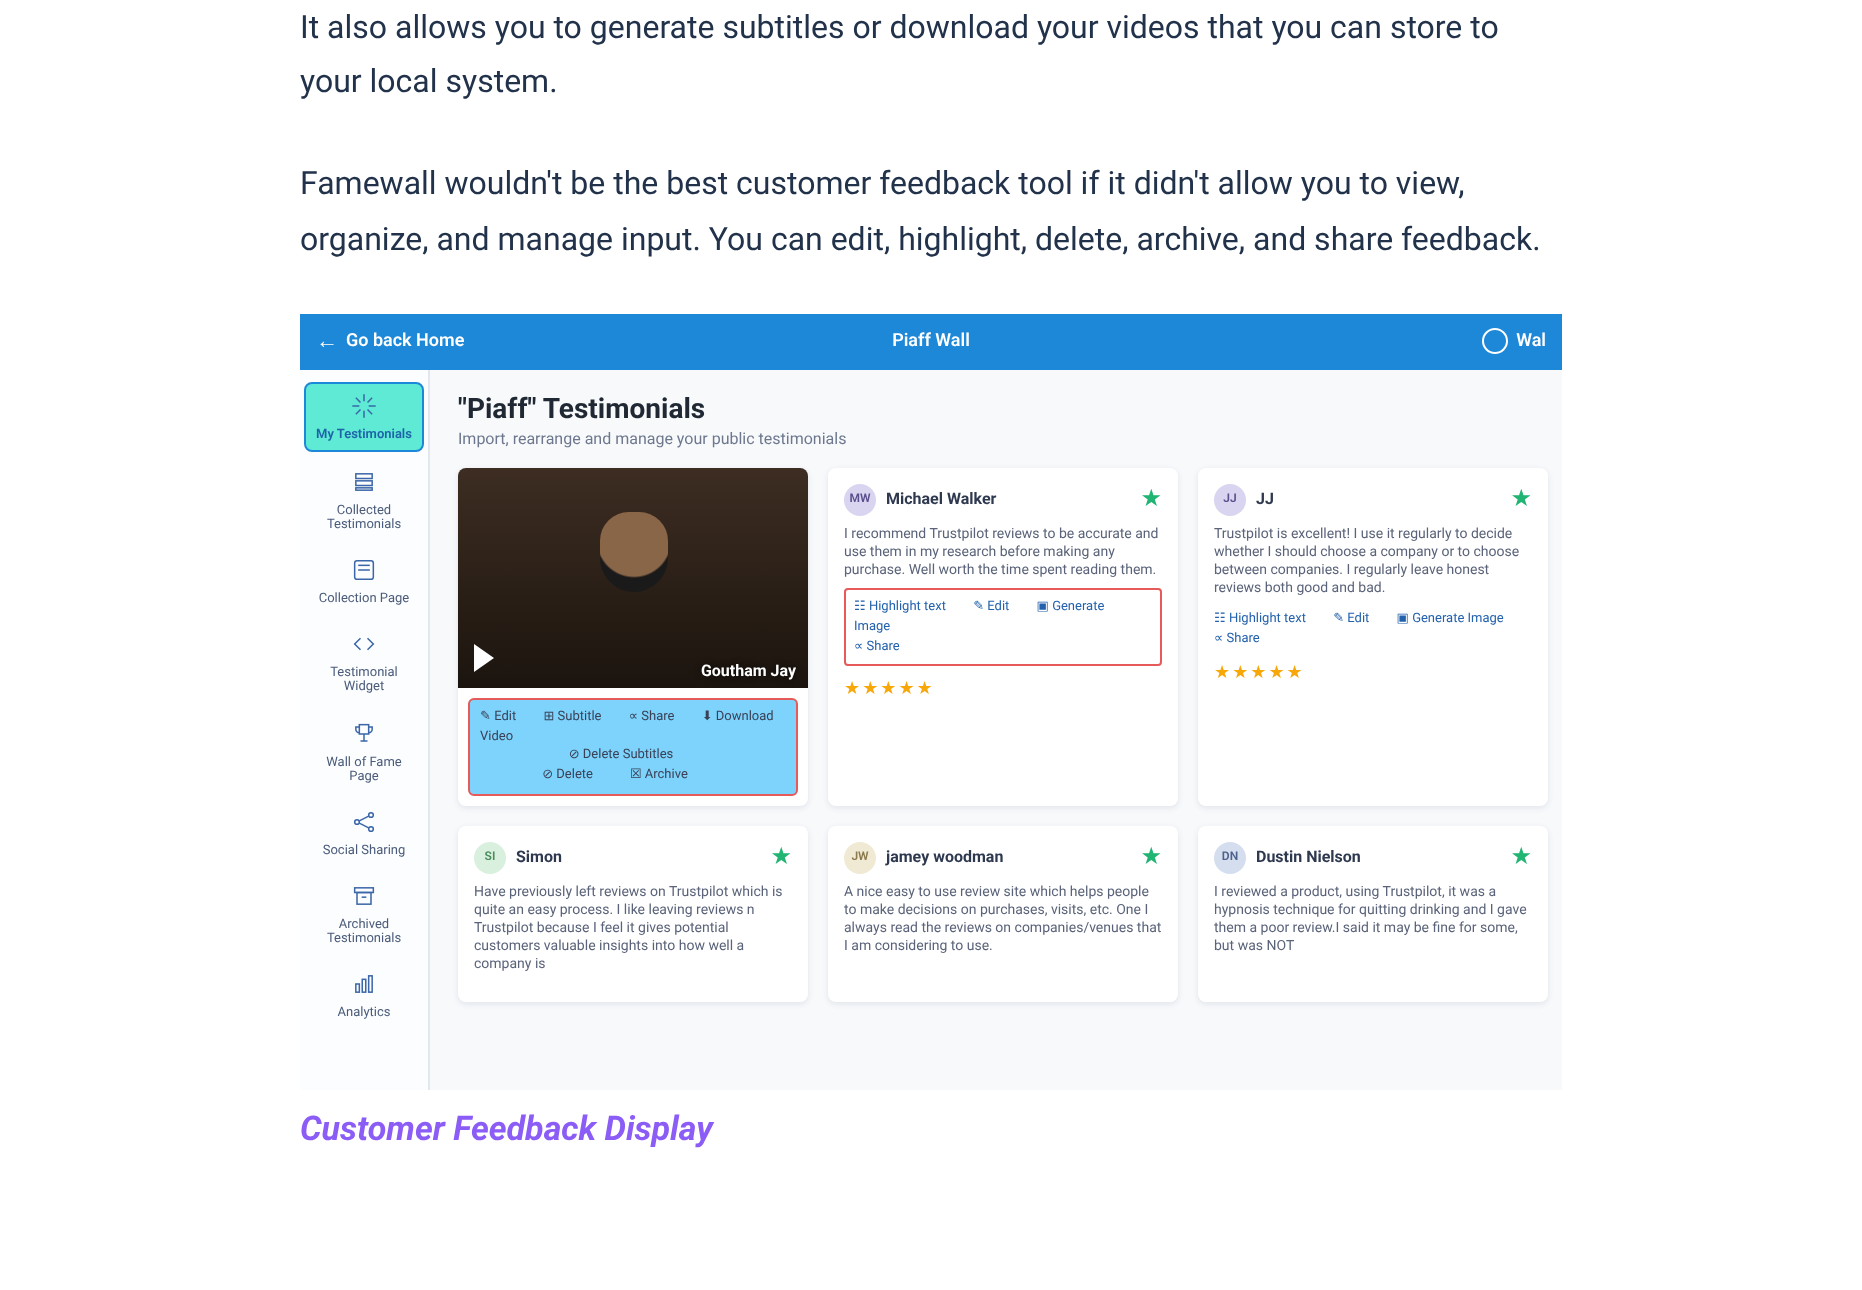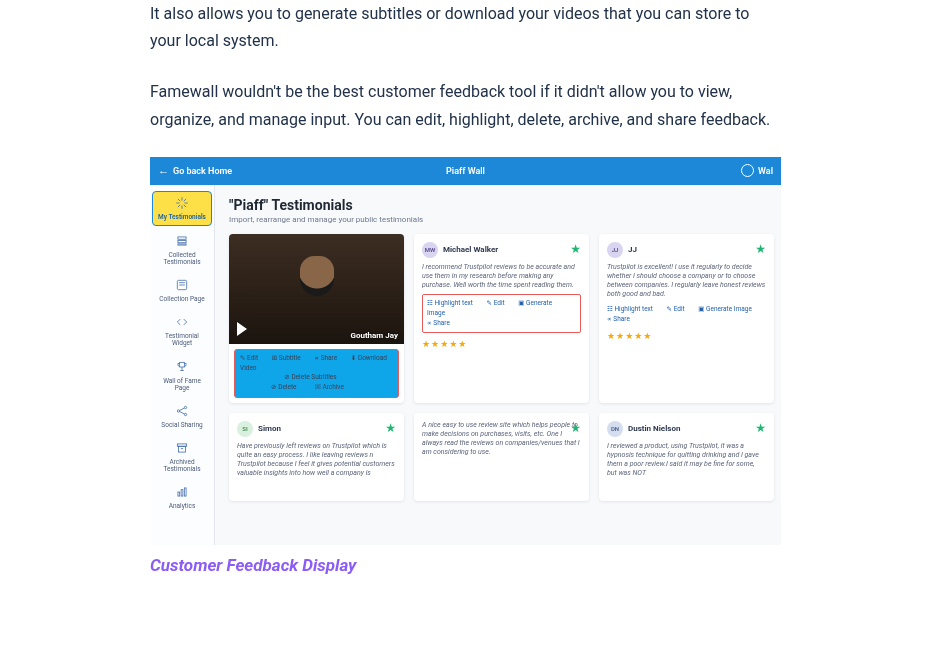--- a/index.html
+++ b/index.html
@@ -120,21 +120,21 @@
     border-radius: 4px;
   }
   .ss-side-item .ic {
     display: block;
     width: 14px; height: 14px;
     margin: 0 auto 4px auto;
     color: #3b67a8;
   }
   .ss-side-item.active {
     border: 1px solid #1e88d8;
-    background: #fde047;
+    background: #5eead4;
     color: #1e63a8;
     font-weight: 600;
   }
   svg.ic * { stroke: currentColor; stroke-width: 1.3; fill: none; }
 
   
   .ss-main {
     flex: 1;
     padding: 12px 14px 0 14px;
     overflow: hidden;
@@ -190,21 +190,20 @@
   .star-right {
     position: absolute;
     top: 8px; right: 8px;
     color: #21b573;
     font-size: 12px;
   }
   .body-text {
     font-size: 7px;
     line-height: 1.3;
     color: #5a6379;
-    font-style: italic;
   }
   .actions {
     margin-top: 6px;
     font-size: 6.5px;
     color: #2361ad;
     line-height: 1.5;
   }
   .actions span { margin-right: 6px; }
   .rating {
     margin-top: 6px;
@@ -254,21 +253,21 @@
     left: 50%; top: 38%;
     transform: translate(-50%,-50%);
   }
   .face .head-shape {
     width: 34px; height: 40px;
     background: radial-gradient(circle at 50% 35%, #8a6648 0 18px, transparent 19px),
                 linear-gradient(#1a1a1a,#1a1a1a);
     border-radius: 17px 17px 20px 20px;
   }
   .video-actions {
-    background: #0ea5e9;
+    background: #7dd3fc;
     border: 1px solid #e65a5a;
     border-radius: 3px;
     margin: 5px;
     padding: 4px 5px;
     font-size: 6.5px;
     color: #3a4157;
     line-height: 1.5;
     text-align: left;
   }
   .video-actions span { margin-right: 6px; }
@@ -433,20 +432,24 @@
             <div class="star-right">★</div>
             <div class="head">
               <div class="avatar" style="background:#d9f0de;color:#4a8c5b">SI</div>
               <div class="name">Simon</div>
             </div>
             <div class="body-text">Have previously left reviews on Trustpilot which is quite an easy process. I like leaving reviews n Trustpilot because I feel it gives potential customers valuable insights into how well a company is</div>
           </div>
 
           <div class="card second-row">
             <div class="star-right">★</div>
+            <div class="head">
+              <div class="avatar" style="background:#f0ead4;color:#8c7a4e">JW</div>
+              <div class="name">jamey woodman</div>
+            </div>
             <div class="body-text">A nice easy to use review site which helps people to make decisions on purchases, visits, etc. One I always read the reviews on companies/venues that I am considering to use.</div>
           </div>
 
           <div class="card second-row">
             <div class="star-right">★</div>
             <div class="head">
               <div class="avatar" style="background:#d4deee;color:#4e608c">DN</div>
               <div class="name">Dustin Nielson</div>
             </div>
             <div class="body-text">I reviewed a product, using Trustpilot, it was a hypnosis technique for quitting drinking and I gave them a poor review.I said it may be fine for some, but was NOT</div>

